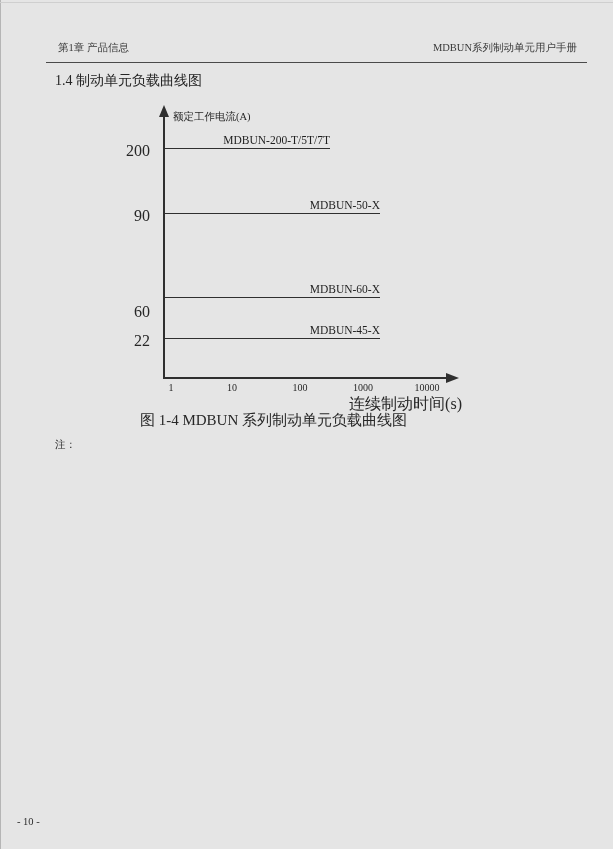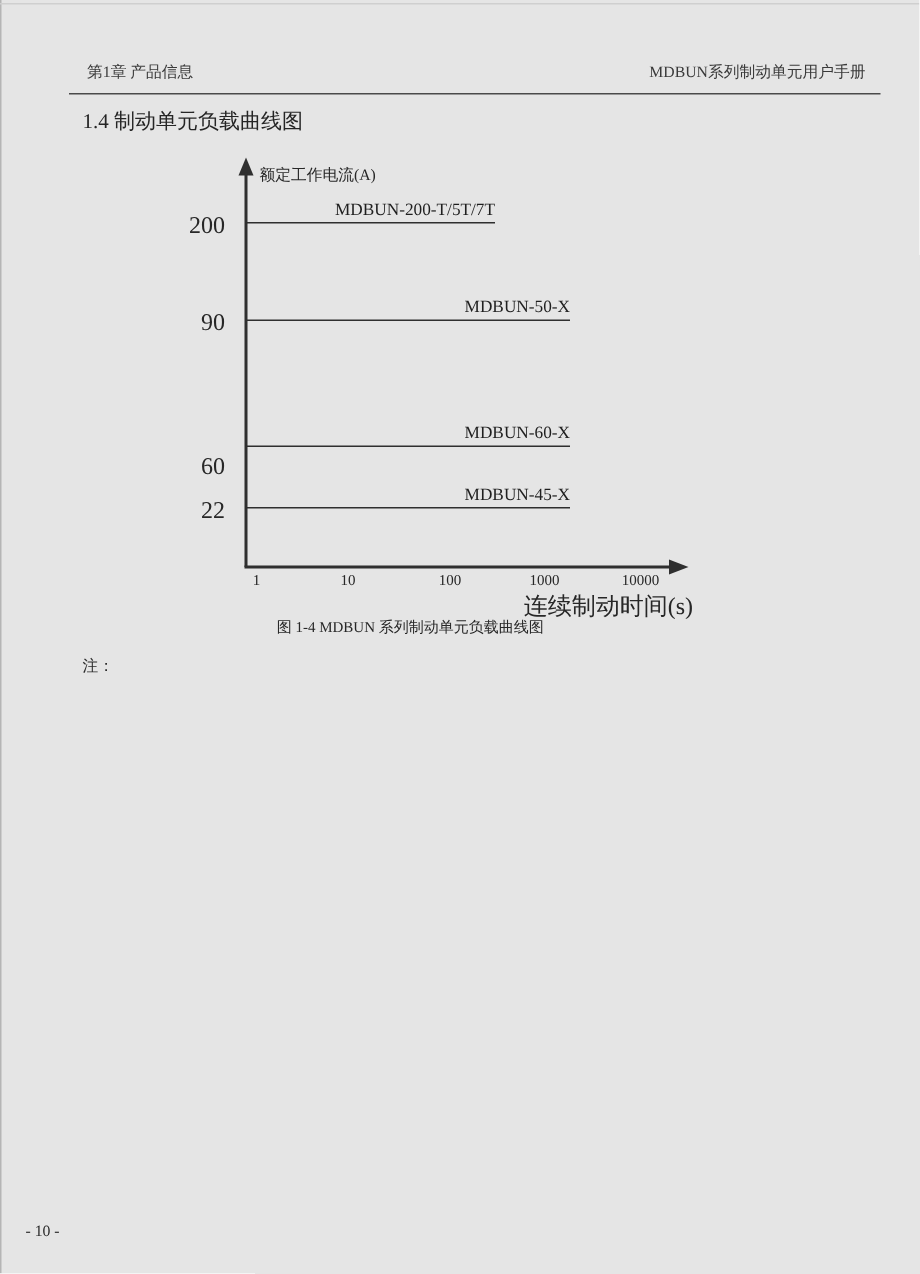--- a/index.html
+++ b/index.html
@@ -52,21 +52,21 @@
   .xtick{position:absolute;top:382px;width:60px;text-align:center;font-size:10px;color:#272727;}
   .xtick.t0{left:141px;}
   .xtick.t1{left:202px;}
   .xtick.t2{left:270px;}
   .xtick.t3{left:333px;}
   .xtick.t4{left:397px;}
 
   .ylab{position:absolute;left:173px;top:110px;font-size:10.5px;color:#272727;white-space:nowrap;}
   .xlab{position:absolute;right:151px;top:394px;font-size:16px;color:#272727;white-space:nowrap;}
 
-  .caption{position:absolute;left:0;top:411px;width:547px;text-align:center;font-size:10px;color:#272727;}
+  .caption{position:absolute;left:0;top:411px;width:547px;text-align:center;font-size:15px;color:#272727;}
 
   
   .notes{position:absolute;left:55px;top:436px;width:533px;font-size:10.5px;color:#2b2b2b;}
   .notes .note-label{line-height:17px;margin:0 0 4px 0;}
   .notes p{margin:0 0 8px 0;line-height:17px;text-indent:7px;text-align:justify;}
 
   .footer{position:absolute;left:17px;top:816px;font-size:10.5px;color:#2b2b2b;white-space:nowrap;}
 </style>
 </head>
 <body>

